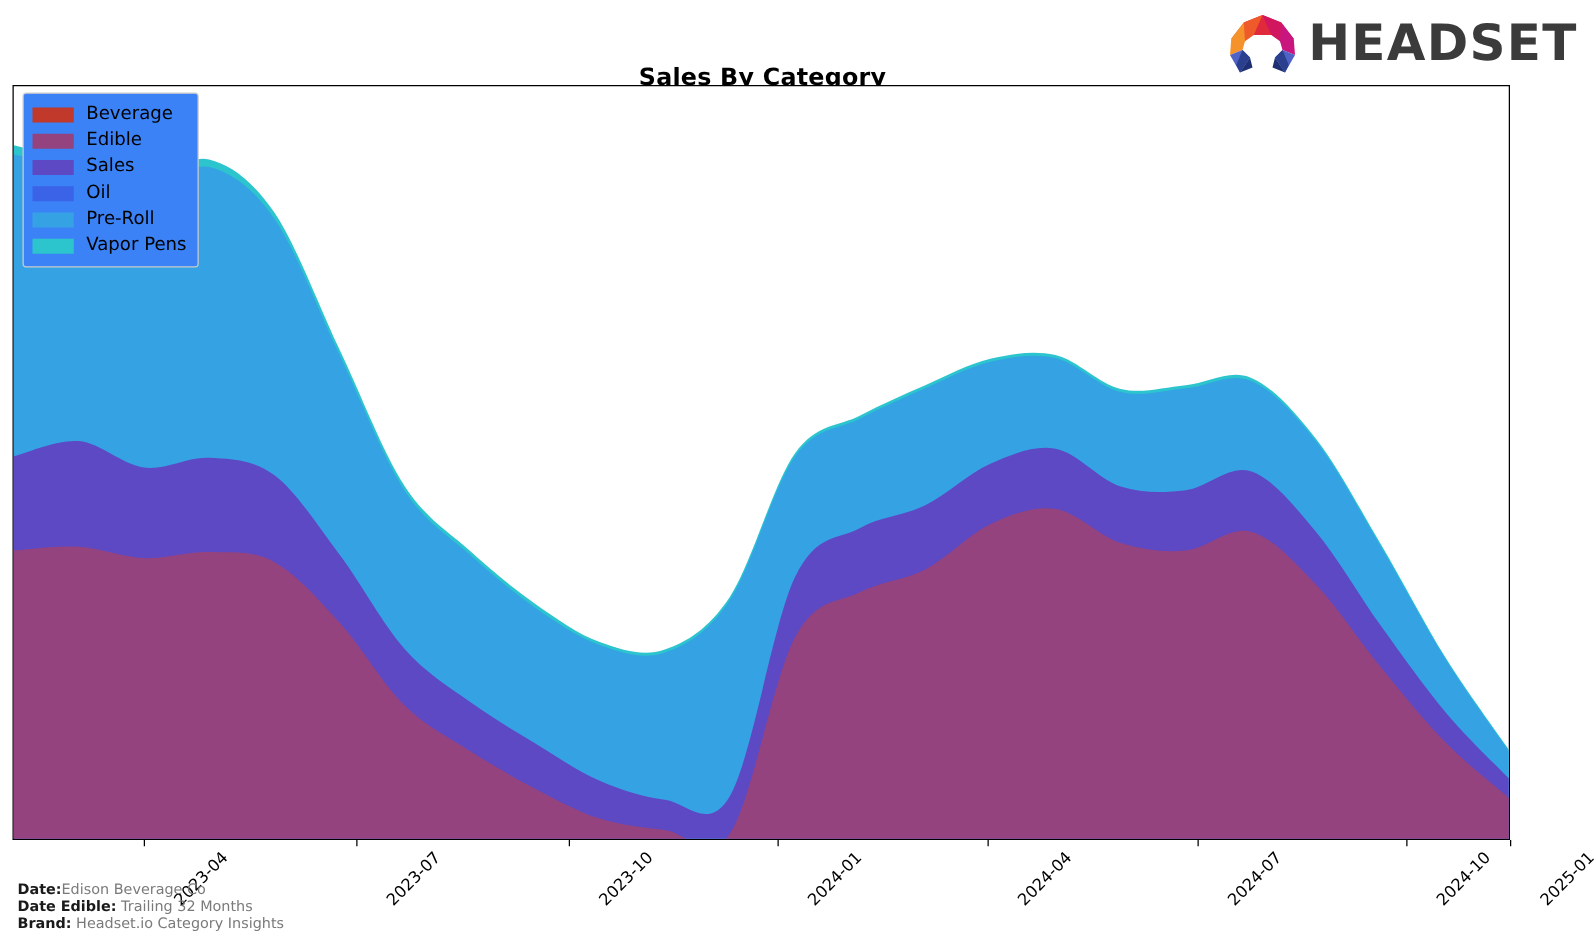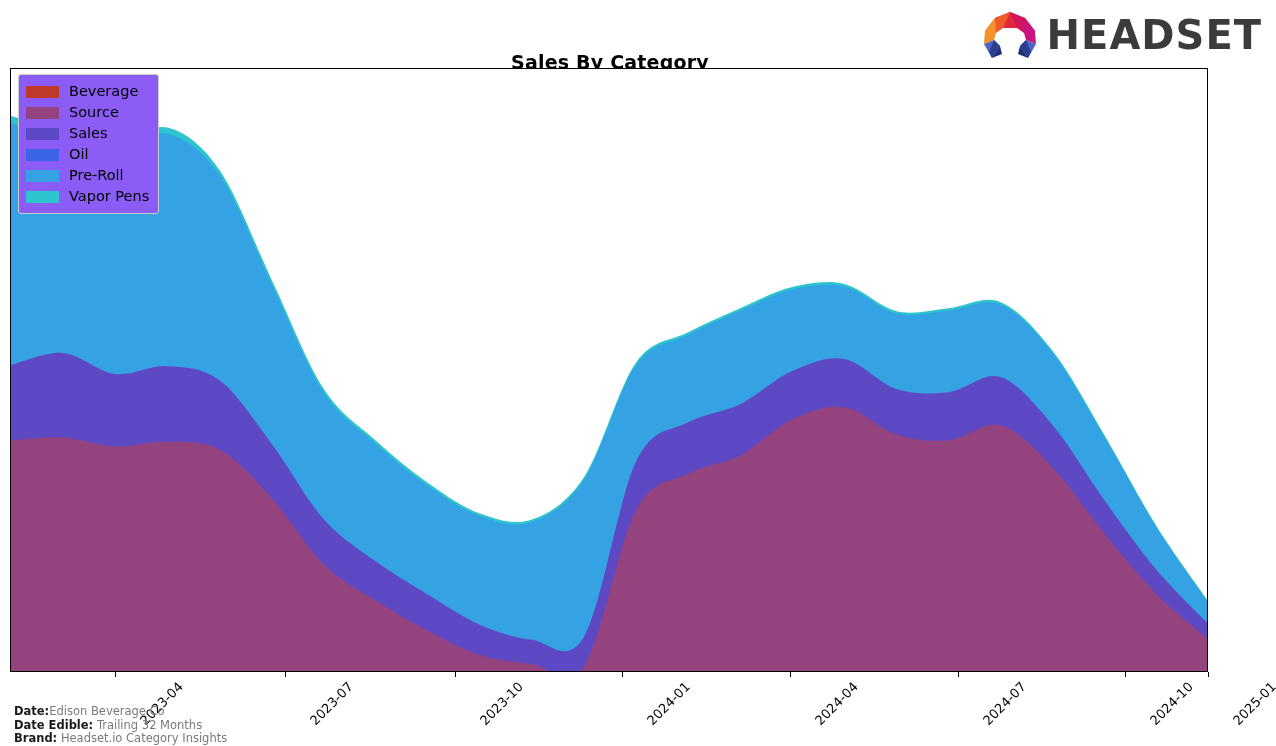--- a/index.html
+++ b/index.html
@@ -65,21 +65,21 @@
     position: absolute;
     left: 0;
     top: 0;
   }
 
   
   #legend {
     position: absolute;
     left: 18px;
     top: 74px;
-    background: #8b5cf6;
+    background: #3b82f6;
     border: 1px solid #cccccc;
     border-radius: 3px;
     padding: 6px 9px 6px 7px;
     z-index: 20;
   }
   .legend-item {
     display: flex;
     align-items: center;
     height: 21px;
   }
@@ -184,21 +184,21 @@
     <div class="xtick-label" style="left: 1214px;">2025-01</div>
   </div>
 
 <div id="legend">
   <div class="legend-item">
     <span class="legend-swatch" style="background: rgb(192, 57, 43);"></span>
     <span class="legend-label">Beverage</span>
   </div>
   <div class="legend-item">
     <span class="legend-swatch" style="background: rgb(148, 67, 126);"></span>
-    <span class="legend-label">Source</span>
+    <span class="legend-label">Edible</span>
   </div>
   <div class="legend-item">
     <span class="legend-swatch" style="background: rgb(94, 73, 196);"></span>
     <span class="legend-label">Sales</span>
   </div>
   <div class="legend-item">
     <span class="legend-swatch" style="background: rgb(58, 99, 232);"></span>
     <span class="legend-label">Oil</span>
   </div>
   <div class="legend-item">

